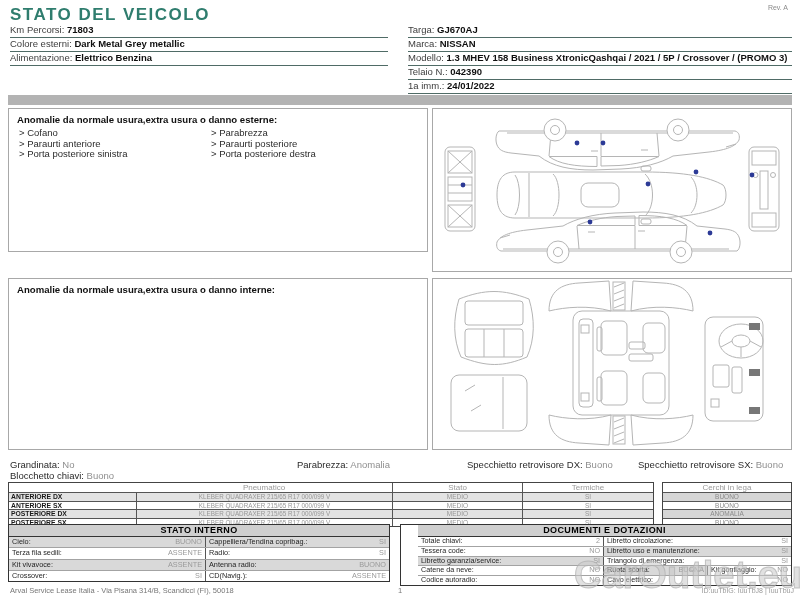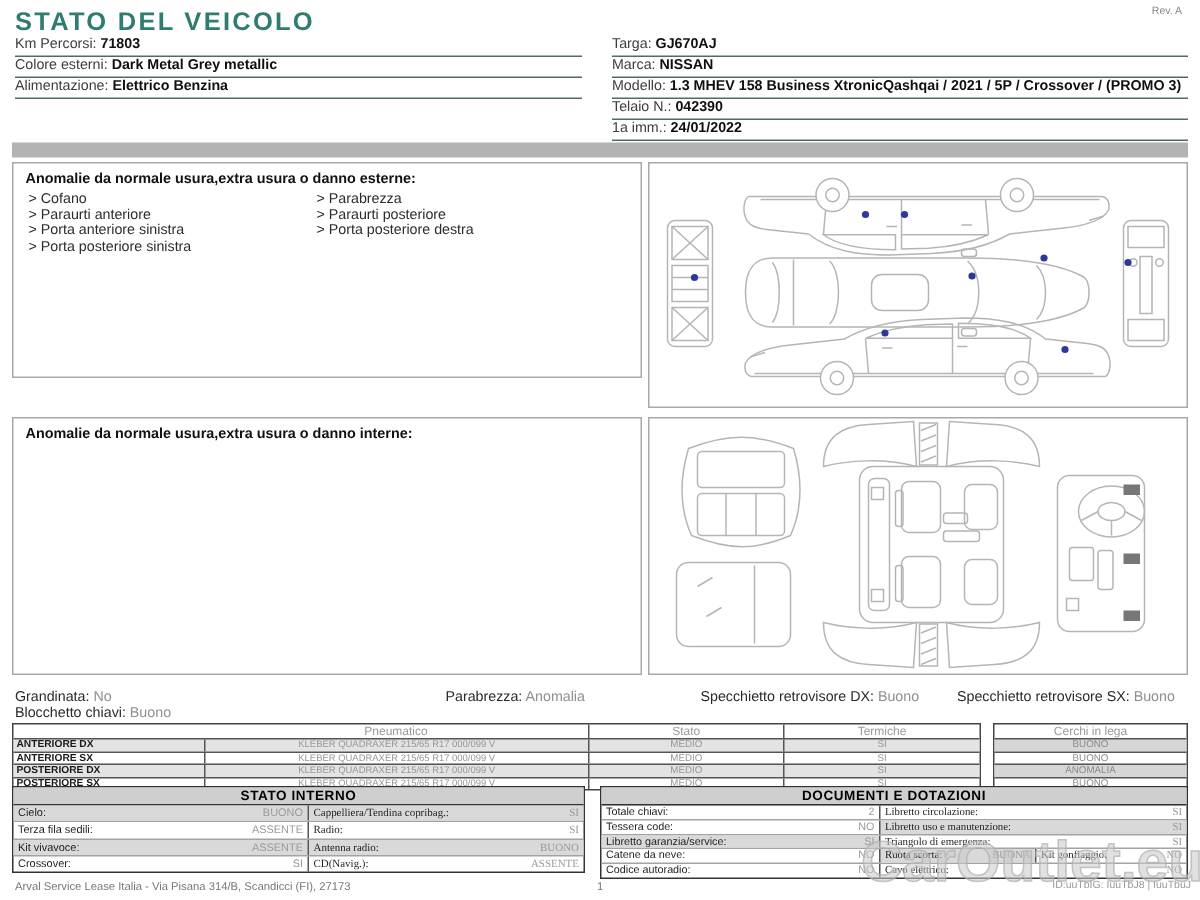--- a/index.html
+++ b/index.html
@@ -52,29 +52,29 @@
   .c4 { flex:1; font-size:6.5px; color:#979797; text-align:center; }
   .hc1 { width:127px; }
   .hc2 { width:256px; text-align:center; }
   .hc3 { width:130px; text-align:center; }
   .hc4 { flex:1; text-align:center; }
   .cerc { width:100%; text-align:center; font-size:6.5px; color:#8a8a8a; }
 
   
   .btable { position:absolute; border:1px solid #333; box-sizing:border-box; background:#fff; }
   #interno { left:8px; top:524px; width:382px; }
-  #docs { left:400px; top:524px; width:392px; }
+  #docs { left:400px; top:524px; width:392px;padding-left:17px; }
   .bhead { height:11px; line-height:11px; background:#cfcfcf; border-bottom:1px solid #333;
            text-align:center; font-weight:bold; font-size:9px; letter-spacing:0.4px; color:#000; }
   .brow { display:flex; }
   .brow + .brow { border-top:1px solid #a3a3a3; }
   #interno .brow { height:10.3px; line-height:10.3px; font-size:7.3px; }
   #docs .brow { height:8.8px; line-height:8.8px; font-size:7.2px; }
   .bcell { display:flex; justify-content:space-between; padding:0 3px; box-sizing:border-box; overflow:hidden; white-space:nowrap; }
-  .bcell + .bcell { border-left:1px solid #555;font-family:Liberation Serif, serif; }
+  .bcell + .bcell { border-left:1px solid #555; }
   #interno .bc1 { width:196px; } #interno .bc2 { flex:1; }
   #docs .bc1 { width:185px;text-align:center; } #docs .bc2 { flex:1; }
   #docs .bc2a { width:104px; } #docs .bc2b { flex:1; }
   .bl { color:#1f1f1f; } .bv { color:#9a9a9a; }
   .hl { background:#d9d9d9; }
 
   
   .foot { position:absolute; font-size:7.5px; color:#777; }
   #foot-left { left:10px; top:586px; }
   #foot-page { left:398px; top:586px; }
@@ -104,21 +104,20 @@
 </div>
 
 <div class="abs graybar"></div>
 
 <div class="box" id="ext-text">
   <div class="box-title">Anomalie da normale usura,extra usura o danno esterne:</div>
   <div class="anom-cols">
     <div class="anom-col1">
       <div class="anom-item">&gt; Cofano</div>
       <div class="anom-item">&gt; Paraurti anteriore</div>
-      <div class="anom-item">&gt; Porta anteriore sinistra</div>
       <div class="anom-item">&gt; Porta posteriore sinistra</div>
     </div>
     <div class="anom-col2">
       <div class="anom-item">&gt; Parabrezza</div>
       <div class="anom-item">&gt; Paraurti posteriore</div>
       <div class="anom-item">&gt; Porta posteriore destra</div>
     </div>
   </div>
 </div>
 
@@ -416,17 +415,17 @@
         <span class="bl">Codice autoradio:</span>
         <span class="bv">NO</span>
       </div>
     <div class="bcell bc2">
         <span class="bl">Cavo elettrico:</span>
         <span class="bv">NO</span>
       </div>
   </div>
 </div>
 
-<div class="foot" id="foot-left">Arval Service Lease Italia - Via Pisana 314/B, Scandicci (FI), 27173</div>
+<div class="foot" id="foot-left">Arval Service Lease Italia - Via Pisana 314/B, Scandicci (FI), 50018</div>
 <div class="foot" id="foot-page">1</div>
 <div class="foot" id="foot-right">ID:uuTbIG: IuuTbJ8 | IuuTbuJ</div>
 
 <div class="watermark">CarOutlet.eu</div>
 
 </body></html>

